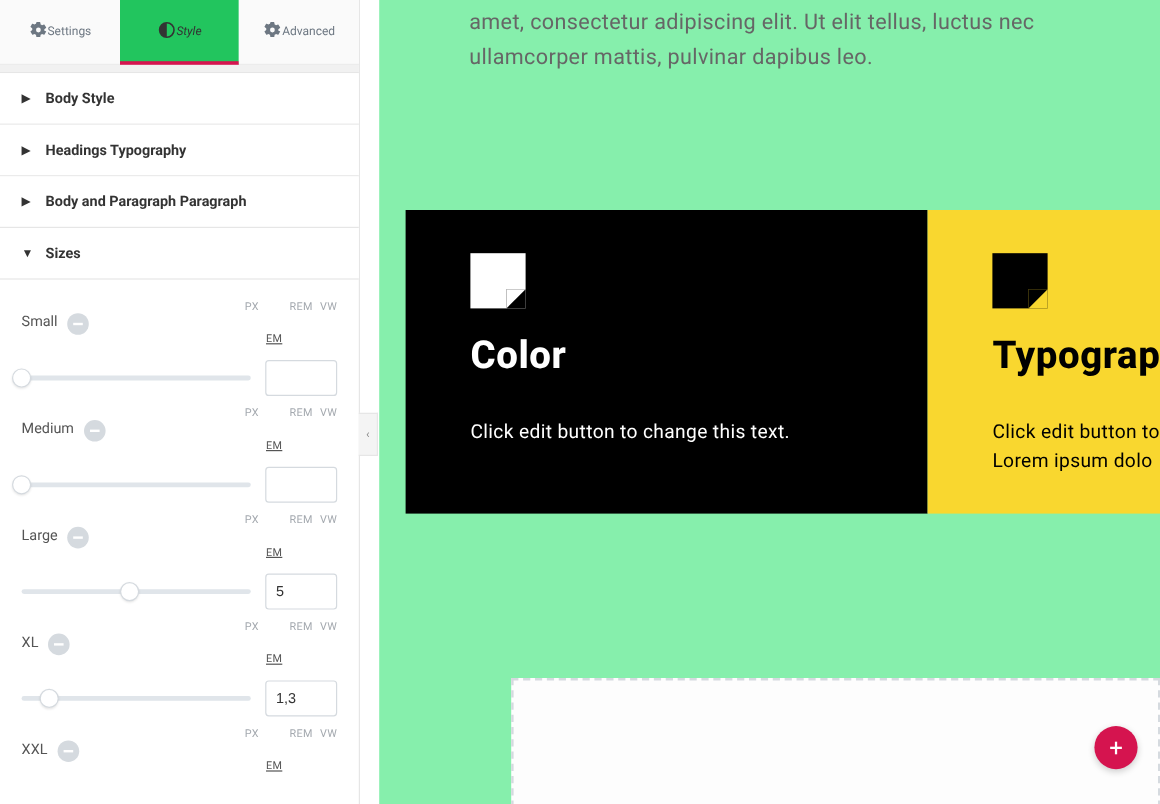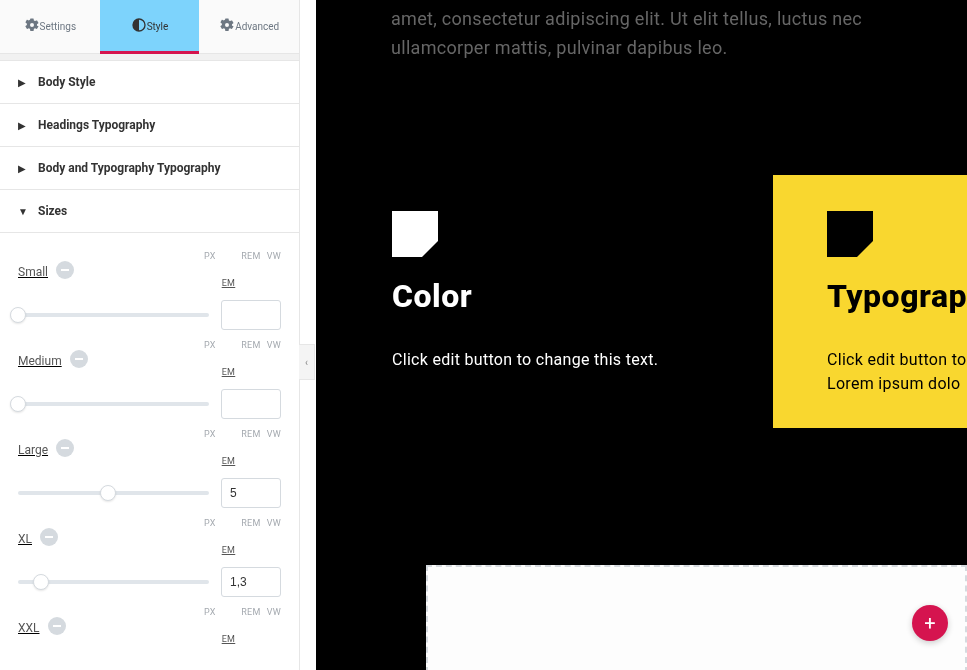--- a/index.html
+++ b/index.html
@@ -1,51 +1,51 @@
 <!DOCTYPE html>
 <html><head>
 <meta charset="utf-8">
 <style>
   * { box-sizing: border-box; margin: 0; padding: 0; }
   body { font-family: -apple-system, BlinkMacSystemFont, "Segoe UI", Roboto, Arial, sans-serif; background: #fff; overflow: hidden; width: 967px; height: 670px; position: relative; }
 
   .sidebar { position: absolute; left: 0; top: 0; width: 300px; height: 670px; background: #fff; border-right: 1px solid #e6e6e6; }
   .tabs { display: flex; height: 54px; border-bottom: 1px solid #e6e6e6; background: #fafafa; }
   .tab { flex: 1; display: flex; flex-direction: row; align-items: center; justify-content: center; font-size: 10px; color: #6d7782; cursor: pointer; position: relative; background: #fafafa; }
-  .tab.active { background: #7dd3fc; color: #333; }
+  .tab.active { background: #22c55e; color: #333; font-style: italic; }
   .tab.active::after { content: ""; position: absolute; bottom: -1px; left: 0; right: 0; height: 3px; background: #d5144f; }
   .tab svg { width: 16px; height: 16px; margin-bottom: 4px; fill: #6d7782; }
   .tab.active svg { fill: #333; }
 
   .panel-section { border-bottom: 1px solid #e6e6e6; padding: 14px 18px; display: flex; align-items: center; cursor: pointer; background: #fff; }
   .panel-section .arrow { width: 10px; margin-right: 10px; font-size: 10px; color: #333; }
   .panel-section .title { font-size: 12px; font-weight: 700; color: #333; }
   .gap-sep { height: 7px; background: #f1f1f1; border-bottom: 1px solid #e6e6e6; }
 
   .sizes-body { padding: 8px 18px 20px 18px; }
   .slider-row { margin-top: 10px; }
   .slider-head { display: flex; align-items: center; justify-content: space-between; }
-  .slider-label-wrap { display: flex; align-items: flex-end; text-decoration: underline; }
+  .slider-label-wrap { display: flex; align-items: flex-start; }
   .slider-label { font-size: 12px; color: #555; }
   .stack-badge { width: 18px; height: 18px; border-radius: 50%; background: #d5dadf; margin-left: 8px; display: flex; align-items: center; justify-content: center; }
   .stack-badge::before { content: ""; width: 8px; height: 2px; background: #fff; }
   .units { display: flex; gap: 6px; }
   .unit { font-size: 9px; color: #a4a9af; letter-spacing: 0.3px; cursor: pointer; }
   .unit.active { color: #555; text-decoration: underline; margin-top: 27px; }
 
   .slider-ctrl { display: flex; align-items: center; margin-top: 12px; gap: 12px; }
   .track { flex: 1; height: 4px; background: #e0e5ea; border-radius: 2px; position: relative; }
   .thumb { position: absolute; top: 50%; width: 16px; height: 16px; border-radius: 50%; background: #fff; border: 1px solid #d5dadf; transform: translate(-50%, -50%); box-shadow: 0 1px 2px rgba(0,0,0,0.1); cursor: grab; }
   .val-input { width: 60px; height: 30px; border: 1px solid #d5dadf; border-radius: 3px; font-size: 12px; padding: 0 8px; color: #333; outline: none; }
 
   .bottom-gap { height: 7px; background: #f1f1f1; border-top: 1px solid #e6e6e6; border-bottom: 1px solid #e6e6e6; margin-top: 12px; }
 
   .collapse-handle { position: absolute; left: 299px; top: 344px; width: 16px; height: 36px; background: #f4f4f4; border: 1px solid #e6e6e6; border-left: none; display: flex; align-items: center; justify-content: center; cursor: pointer; font-size: 10px; color: #888; }
 
-  .preview { position: absolute; left: 316px; top: 0; right: 0; height: 670px; background: #000000; overflow: hidden; }
+  .preview { position: absolute; left: 316px; top: 0; right: 0; height: 670px; background: #86efac; overflow: hidden; }
   .intro-text { position: absolute; left: 75px; top: 5px; right: 10px; font-size: 18px; line-height: 1.6; color: #666; letter-spacing: 0.3px; }
 
   .cards { position: absolute; left: 22px; top: 175px; right: 0; height: 253px; display: flex; }
   .card { padding: 36px 54px; flex: 0 0 435px; overflow: hidden; }
   .card.dark { background: #000; color: #fff; }
   .card.yellow { background: #f9d72f; color: #000; }
   .card-icon { width: 46px; height: 46px; position: relative; margin-bottom: 20px; }
   .card-icon.white { background: #fff; }
   .card-icon.black { background: #000; }
   .card-icon::after { content: ""; position: absolute; right: 0; bottom: 0; border-style: solid; border-width: 0 0 16px 16px; }
@@ -90,21 +90,21 @@
   <div class="panel-section">
     <span class="arrow">▶</span>
     <span class="title">Body Style</span>
   </div>
   <div class="panel-section">
     <span class="arrow">▶</span>
     <span class="title">Headings Typography</span>
   </div>
   <div class="panel-section">
     <span class="arrow">▶</span>
-    <span class="title">Body and Typography Typography</span>
+    <span class="title">Body and Paragraph Paragraph</span>
   </div>
   <div class="panel-section">
     <span class="arrow">▼</span>
     <span class="title">Sizes</span>
   </div>
 
   <div class="sizes-body" id="sizes-body">
       <div class="slider-row">
         <div class="slider-head">
           <div class="slider-label-wrap">

